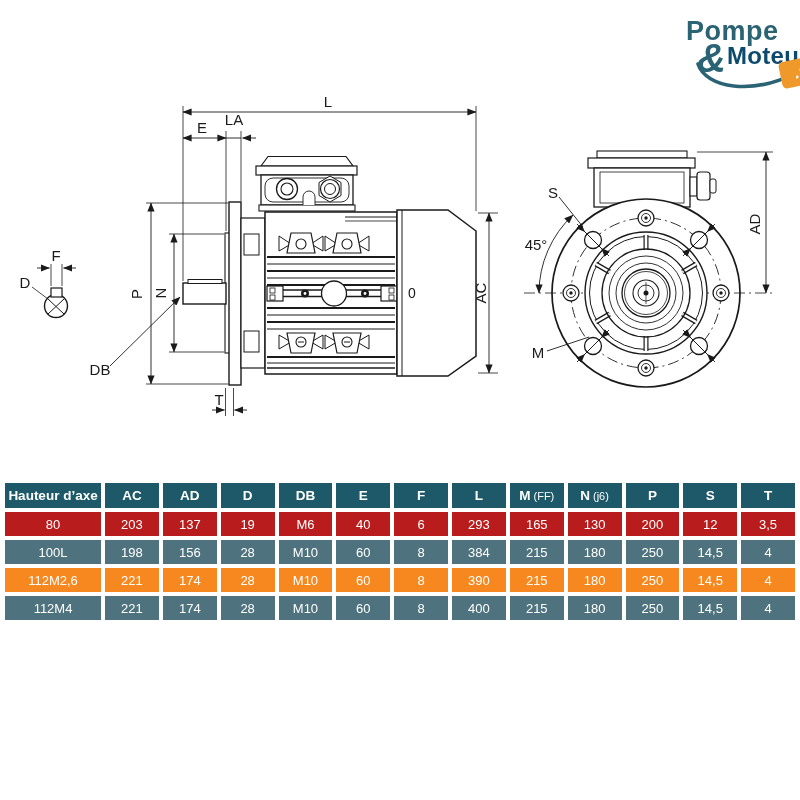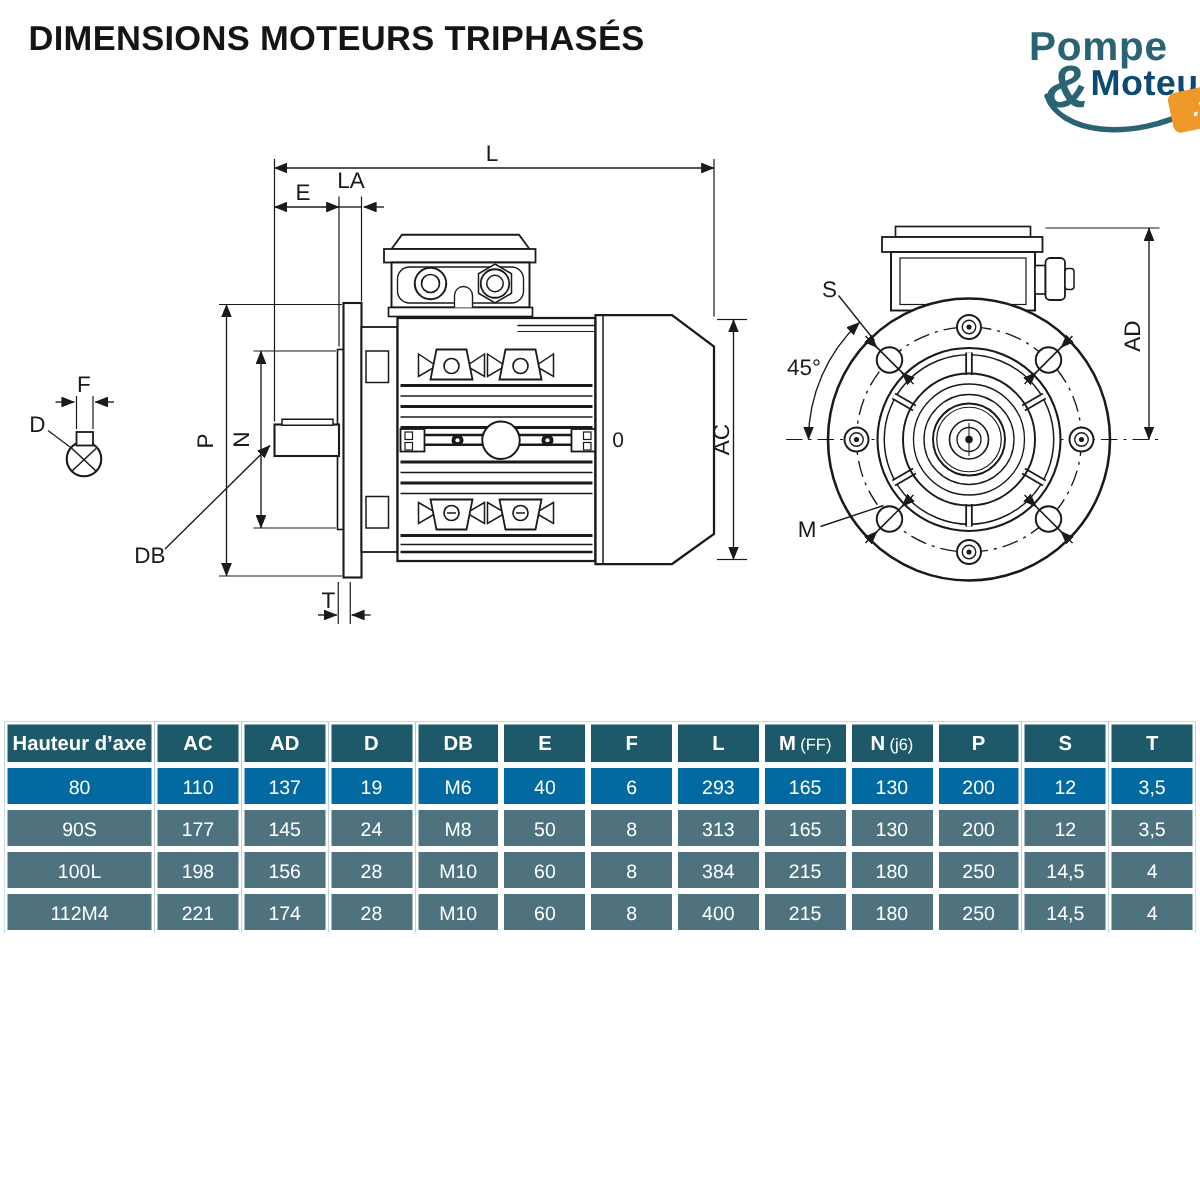--- a/index.html
+++ b/index.html
@@ -27,29 +27,28 @@
 
   
   .spec-table{position:absolute;left:3px;top:481px;width:794px;border-collapse:separate;border-spacing:0;table-layout:fixed;}
   .spec-table th,.spec-table td{
     border:2px solid #ffffff;text-align:center;vertical-align:middle;color:#ffffff;
     padding:0;overflow:hidden;white-space:nowrap;
   }
   .spec-table th{background:#1d5968;font-size:13.5px;font-weight:700;height:25px;margin-top:28px;}
   .spec-table td{font-size:13px;font-weight:400;height:24px;}
   .spec-table .note{font-weight:400;font-size:11px;margin-left:3px;}
-  tr.light td{background:#0369a1;text-align:center;}
+  tr.light td{background:#b91c1c;text-align:center;}
   tr.slate td{background:#4f737e;}
   tr.highlight td{background:#f6881f;}
 </style>
 </head>
 <body>
 
 <div class="title-block">
-  <div class="page-title">DIMENSIONS MOTEURS TRIPHASÉS</div>
 </div>
 
 <div class="logo">
   <svg width="186" height="88" viewBox="0 0 186 88">
     <path d="M50,52 C58,76 104,84 150,60" fill="none" stroke="#2a6373" stroke-width="3.6" stroke-linecap="round"></path>
   </svg>
   <span class="w1">Pompe</span>
   <span class="amp">&amp;</span>
   <span class="w2">Moteur</span>
   <span class="badge">.fr</span>
@@ -343,57 +342,57 @@
         <th><span>M</span><span class="note">(FF)</span></th>
         <th><span>N</span><span class="note">(j6)</span></th>
         <th><span>P</span></th>
         <th><span>S</span></th>
         <th><span>T</span></th>
       </tr>
     </thead>
   <tbody>
       <tr class="light">
         <td>80</td>
-        <td>110</td>
+        <td>203</td>
         <td>137</td>
         <td>19</td>
         <td>M6</td>
         <td>40</td>
         <td>6</td>
         <td>293</td>
-        <td>165</td>
-        <td>130</td>
-        <td>200</td>
-        <td>12</td>
-        <td>3,5</td>
-      </tr>
-      <tr class="slate">
-        <td>90S</td>
-        <td>177</td>
-        <td>145</td>
-        <td>24</td>
-        <td>M8</td>
-        <td>50</td>
-        <td>8</td>
-        <td>313</td>
         <td>165</td>
         <td>130</td>
         <td>200</td>
         <td>12</td>
         <td>3,5</td>
       </tr>
       <tr class="slate">
         <td>100L</td>
         <td>198</td>
         <td>156</td>
         <td>28</td>
         <td>M10</td>
         <td>60</td>
         <td>8</td>
         <td>384</td>
+        <td>215</td>
+        <td>180</td>
+        <td>250</td>
+        <td>14,5</td>
+        <td>4</td>
+      </tr>
+      <tr class="highlight">
+        <td>112M2,6</td>
+        <td>221</td>
+        <td>174</td>
+        <td>28</td>
+        <td>M10</td>
+        <td>60</td>
+        <td>8</td>
+        <td>390</td>
         <td>215</td>
         <td>180</td>
         <td>250</td>
         <td>14,5</td>
         <td>4</td>
       </tr>
       <tr class="slate">
         <td>112M4</td>
         <td>221</td>
         <td>174</td>

